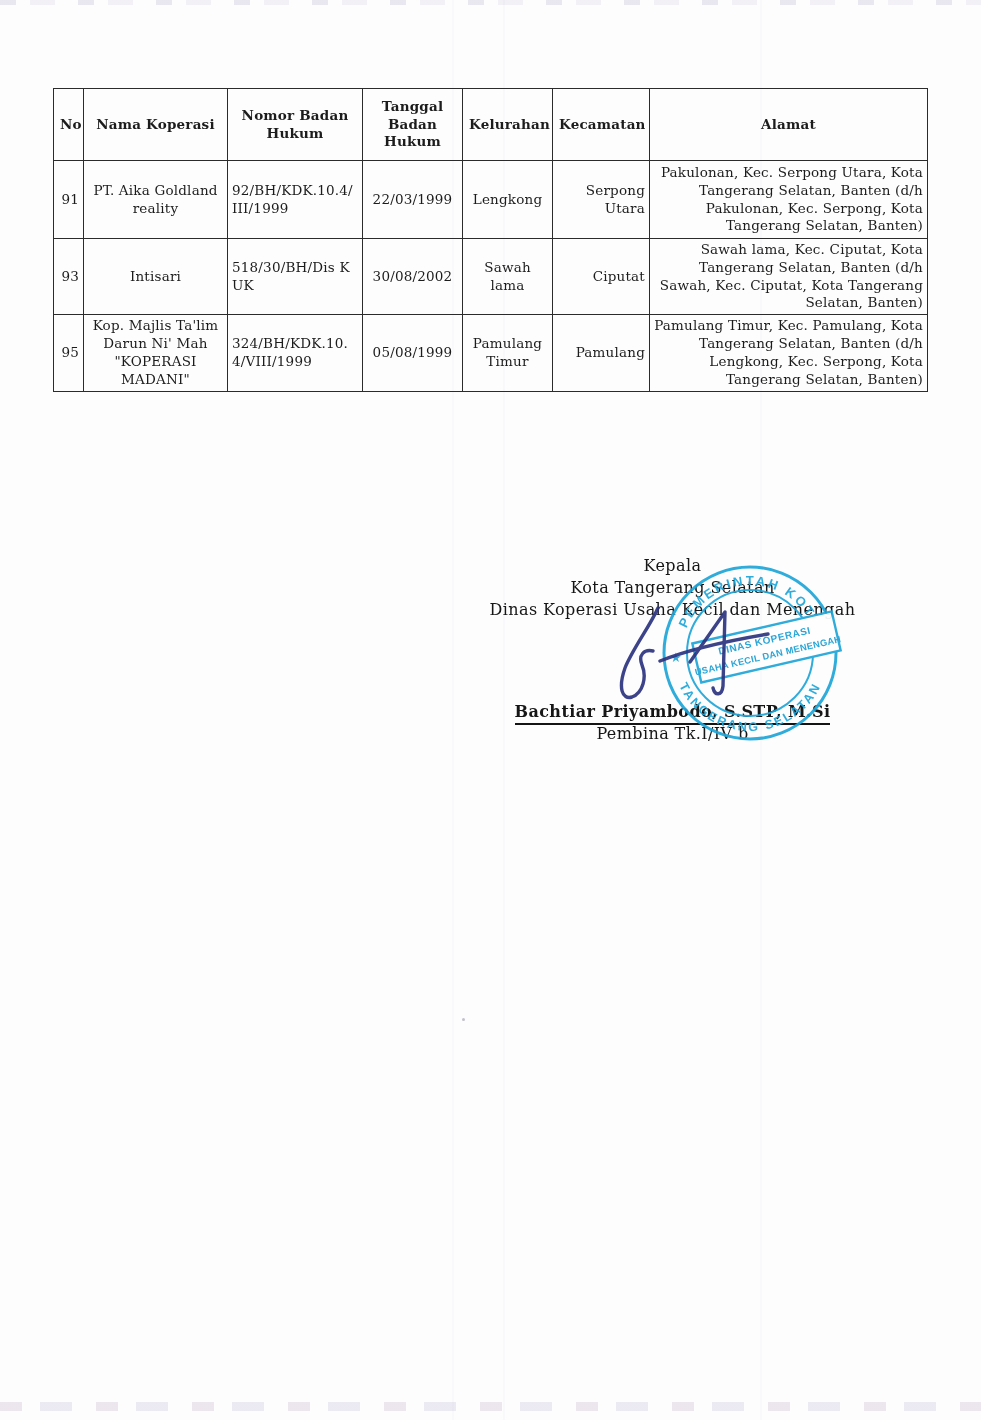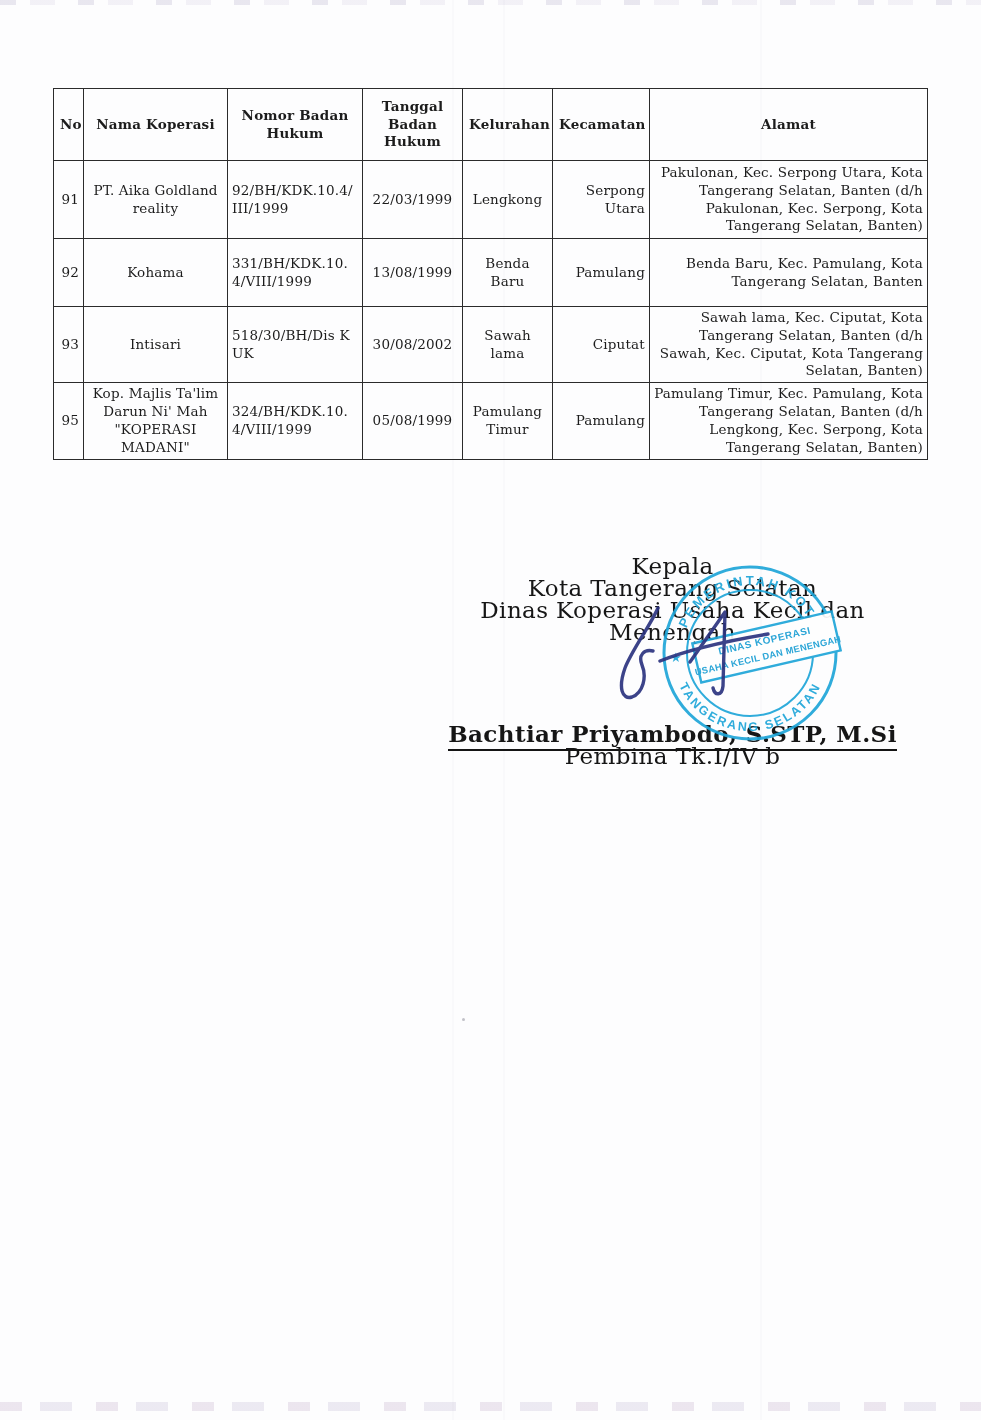--- a/index.html
+++ b/index.html
@@ -44,21 +44,21 @@
   td.c-nama{text-align:center;padding-left:6px;}
   td.c-nomor{text-align:left;padding-left:6px;word-break:break-all;}
   td.c-tanggal{text-align:center;margin-left:20px;}
   td.c-kel{text-align:center;padding:2px 4px;}
   td.c-kec{text-align:right;padding:2px 10px;}
   td.c-alamat{text-align:right;padding:3px 7px;}
 
   
   .sig-block{
     position:absolute;left:420px;top:555px;width:505px;
-    text-align:center;font-size:23px;line-height:22px;letter-spacing:.4px;
+    text-align:center;font-size:16px;line-height:22px;letter-spacing:.4px;
     color:#161616;
   }
   .sig-gap{height:80px;}
   .sig-name{font-weight:bold;}
   .sig-name span{border-bottom:2.2px solid #141414;padding-bottom:2px;}
   .sig-nip{letter-spacing:1px;}
 
   
   .stamp-wrap{position:absolute;left:600px;top:558px;width:250px;height:200px;}
   .arc-text{font-family:"Liberation Sans",sans-serif;font-weight:bold;font-size:13px;letter-spacing:2.6px;fill:#1fa6d9;}
@@ -100,29 +100,20 @@
       <th>Alamat</th>
     </tr>
     <tr style="height:78px">
       <td class="c-no">91</td>
       <td class="c-nama">PT. Aika Goldland reality</td>
       <td class="c-nomor">92/BH/KDK.10.4/III/1999</td>
       <td class="c-tanggal">22/03/1999</td>
       <td class="c-kel">Lengkong</td>
       <td class="c-kec">Serpong Utara</td>
       <td class="c-alamat">Pakulonan, Kec. Serpong Utara, Kota Tangerang Selatan, Banten (d/h Pakulonan, Kec. Serpong, Kota Tangerang Selatan, Banten)</td>
-    </tr>
-    <tr style="height:68px">
-      <td class="c-no">92</td>
-      <td class="c-nama">Kohama</td>
-      <td class="c-nomor">331/BH/KDK.10.4/VIII/1999</td>
-      <td class="c-tanggal">13/08/1999</td>
-      <td class="c-kel">Benda Baru</td>
-      <td class="c-kec">Pamulang</td>
-      <td class="c-alamat">Benda Baru, Kec. Pamulang, Kota Tangerang Selatan, Banten</td>
     </tr>
     <tr style="height:72px">
       <td class="c-no">93</td>
       <td class="c-nama">Intisari</td>
       <td class="c-nomor">518/30/BH/Dis KUK</td>
       <td class="c-tanggal">30/08/2002</td>
       <td class="c-kel">Sawah lama</td>
       <td class="c-kec">Ciputat</td>
       <td class="c-alamat">Sawah lama, Kec. Ciputat, Kota Tangerang Selatan, Banten (d/h Sawah, Kec. Ciputat, Kota Tangerang Selatan, Banten)</td>
     </tr>

